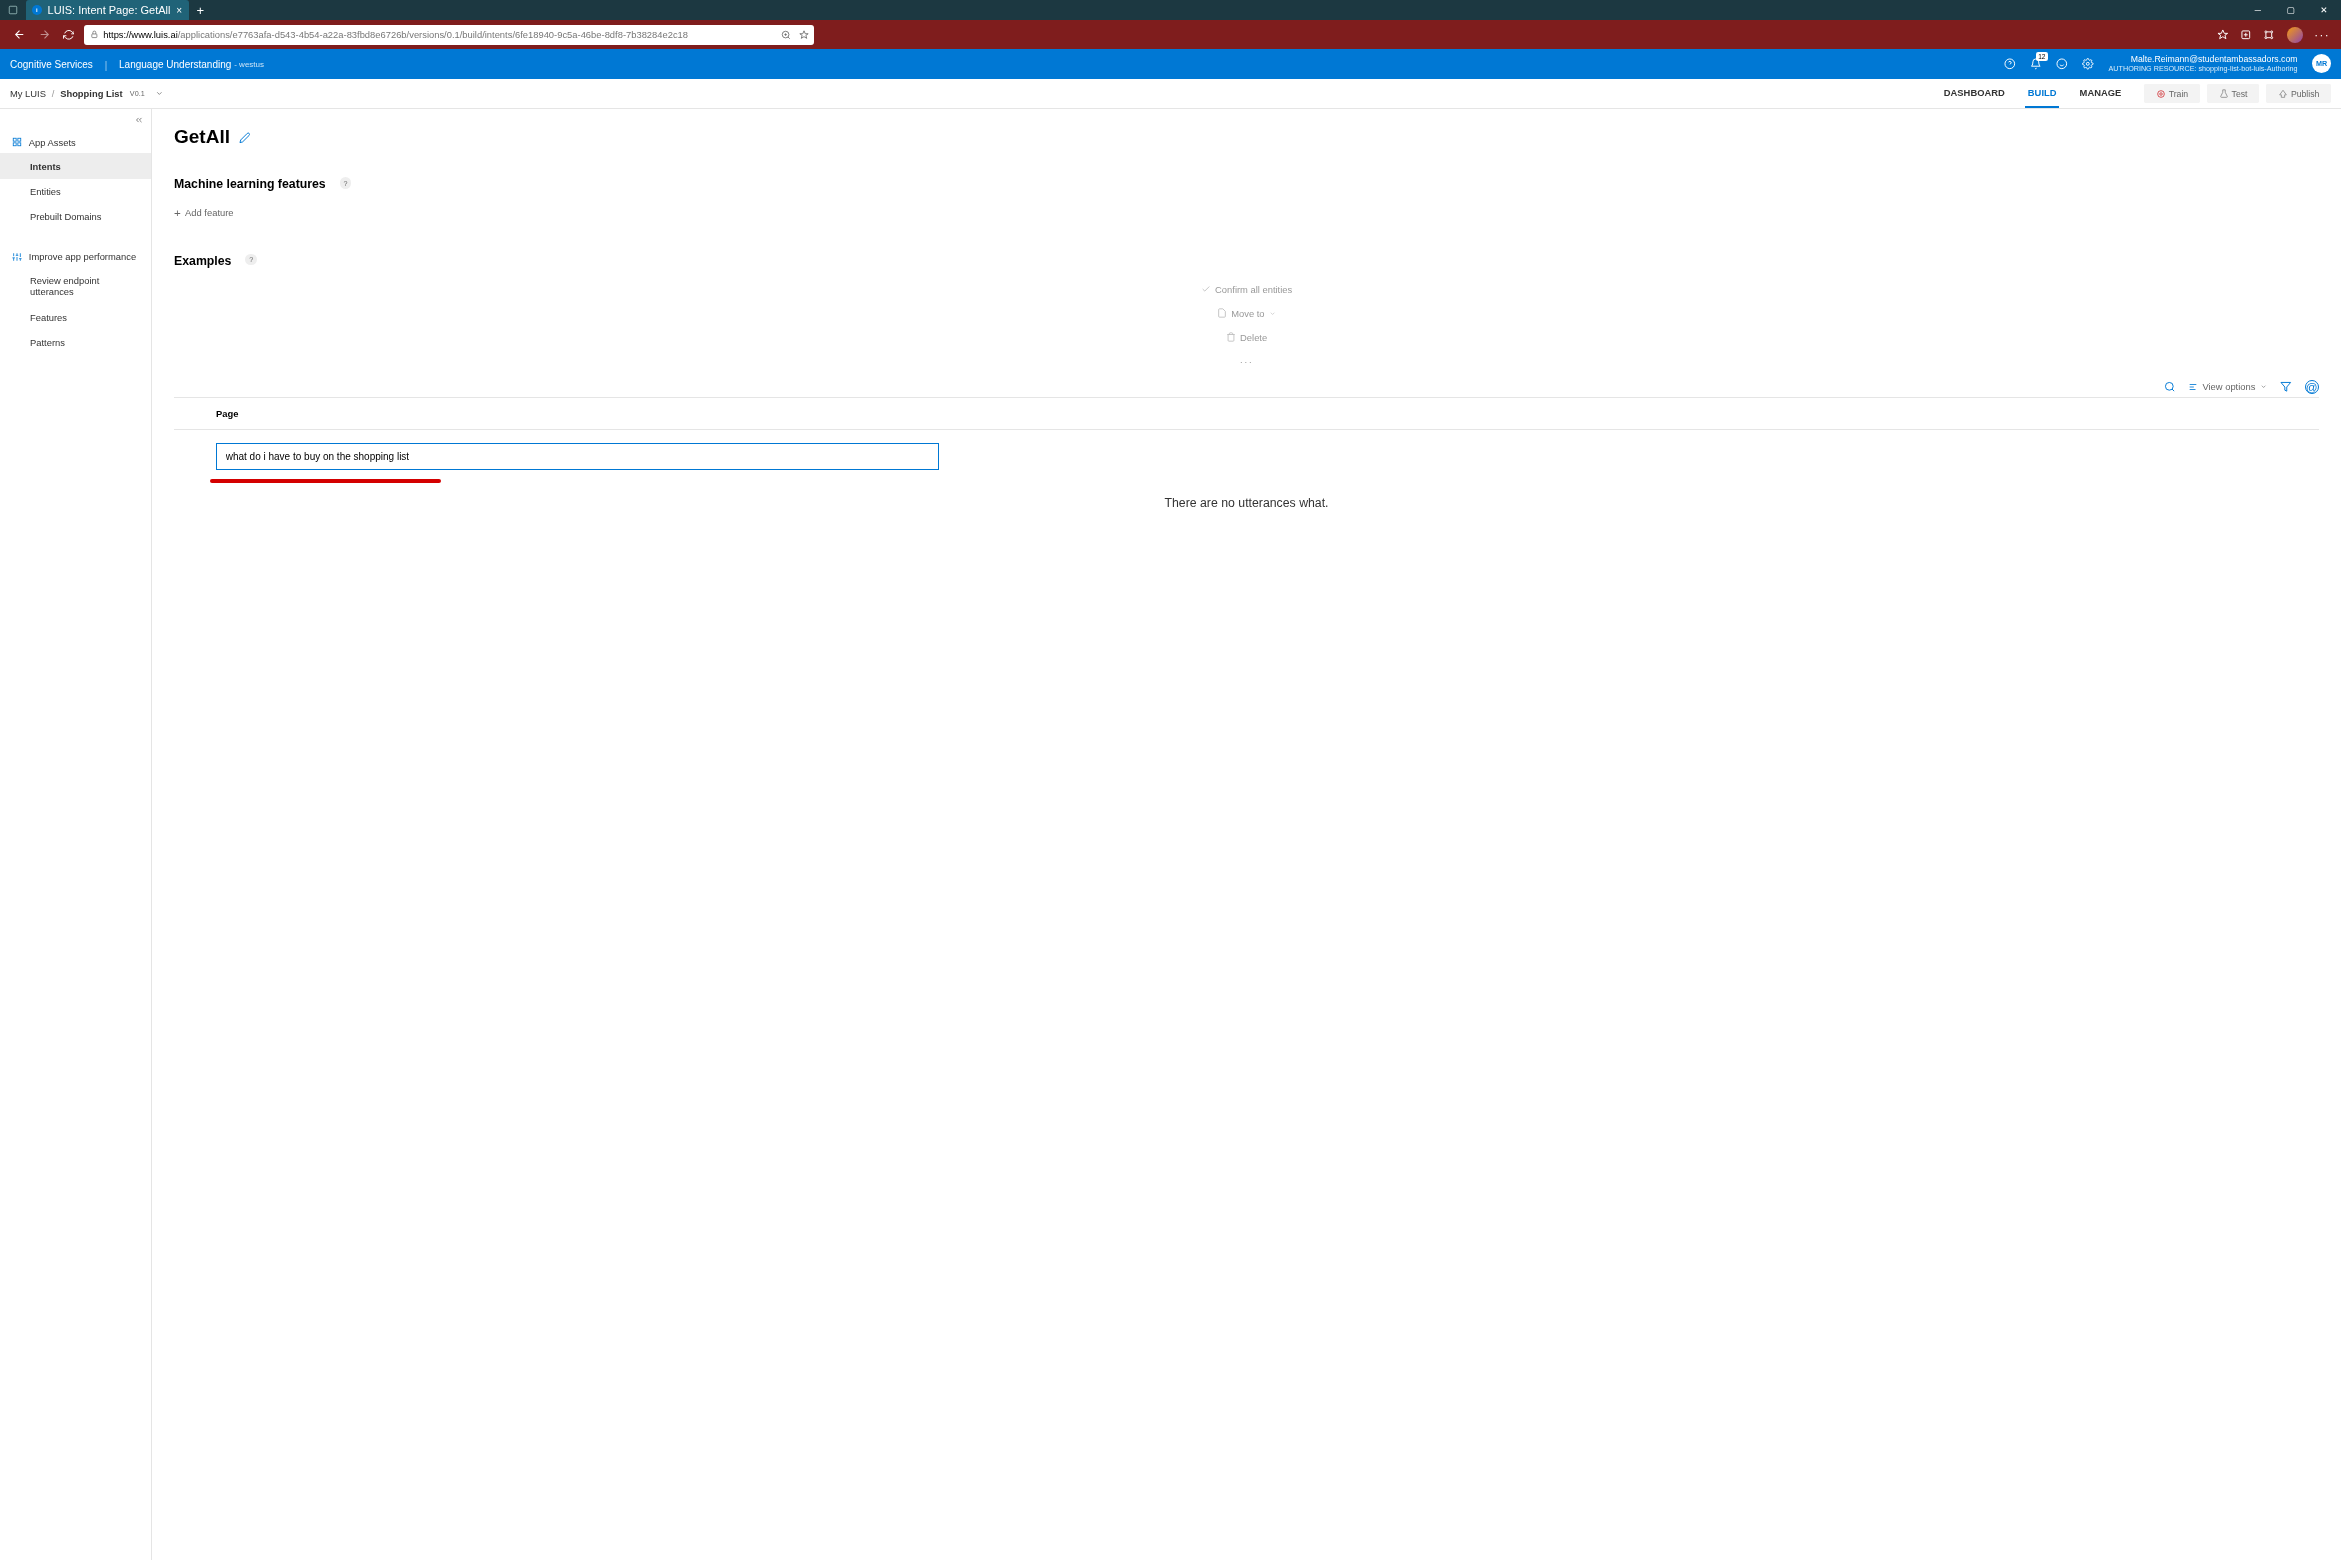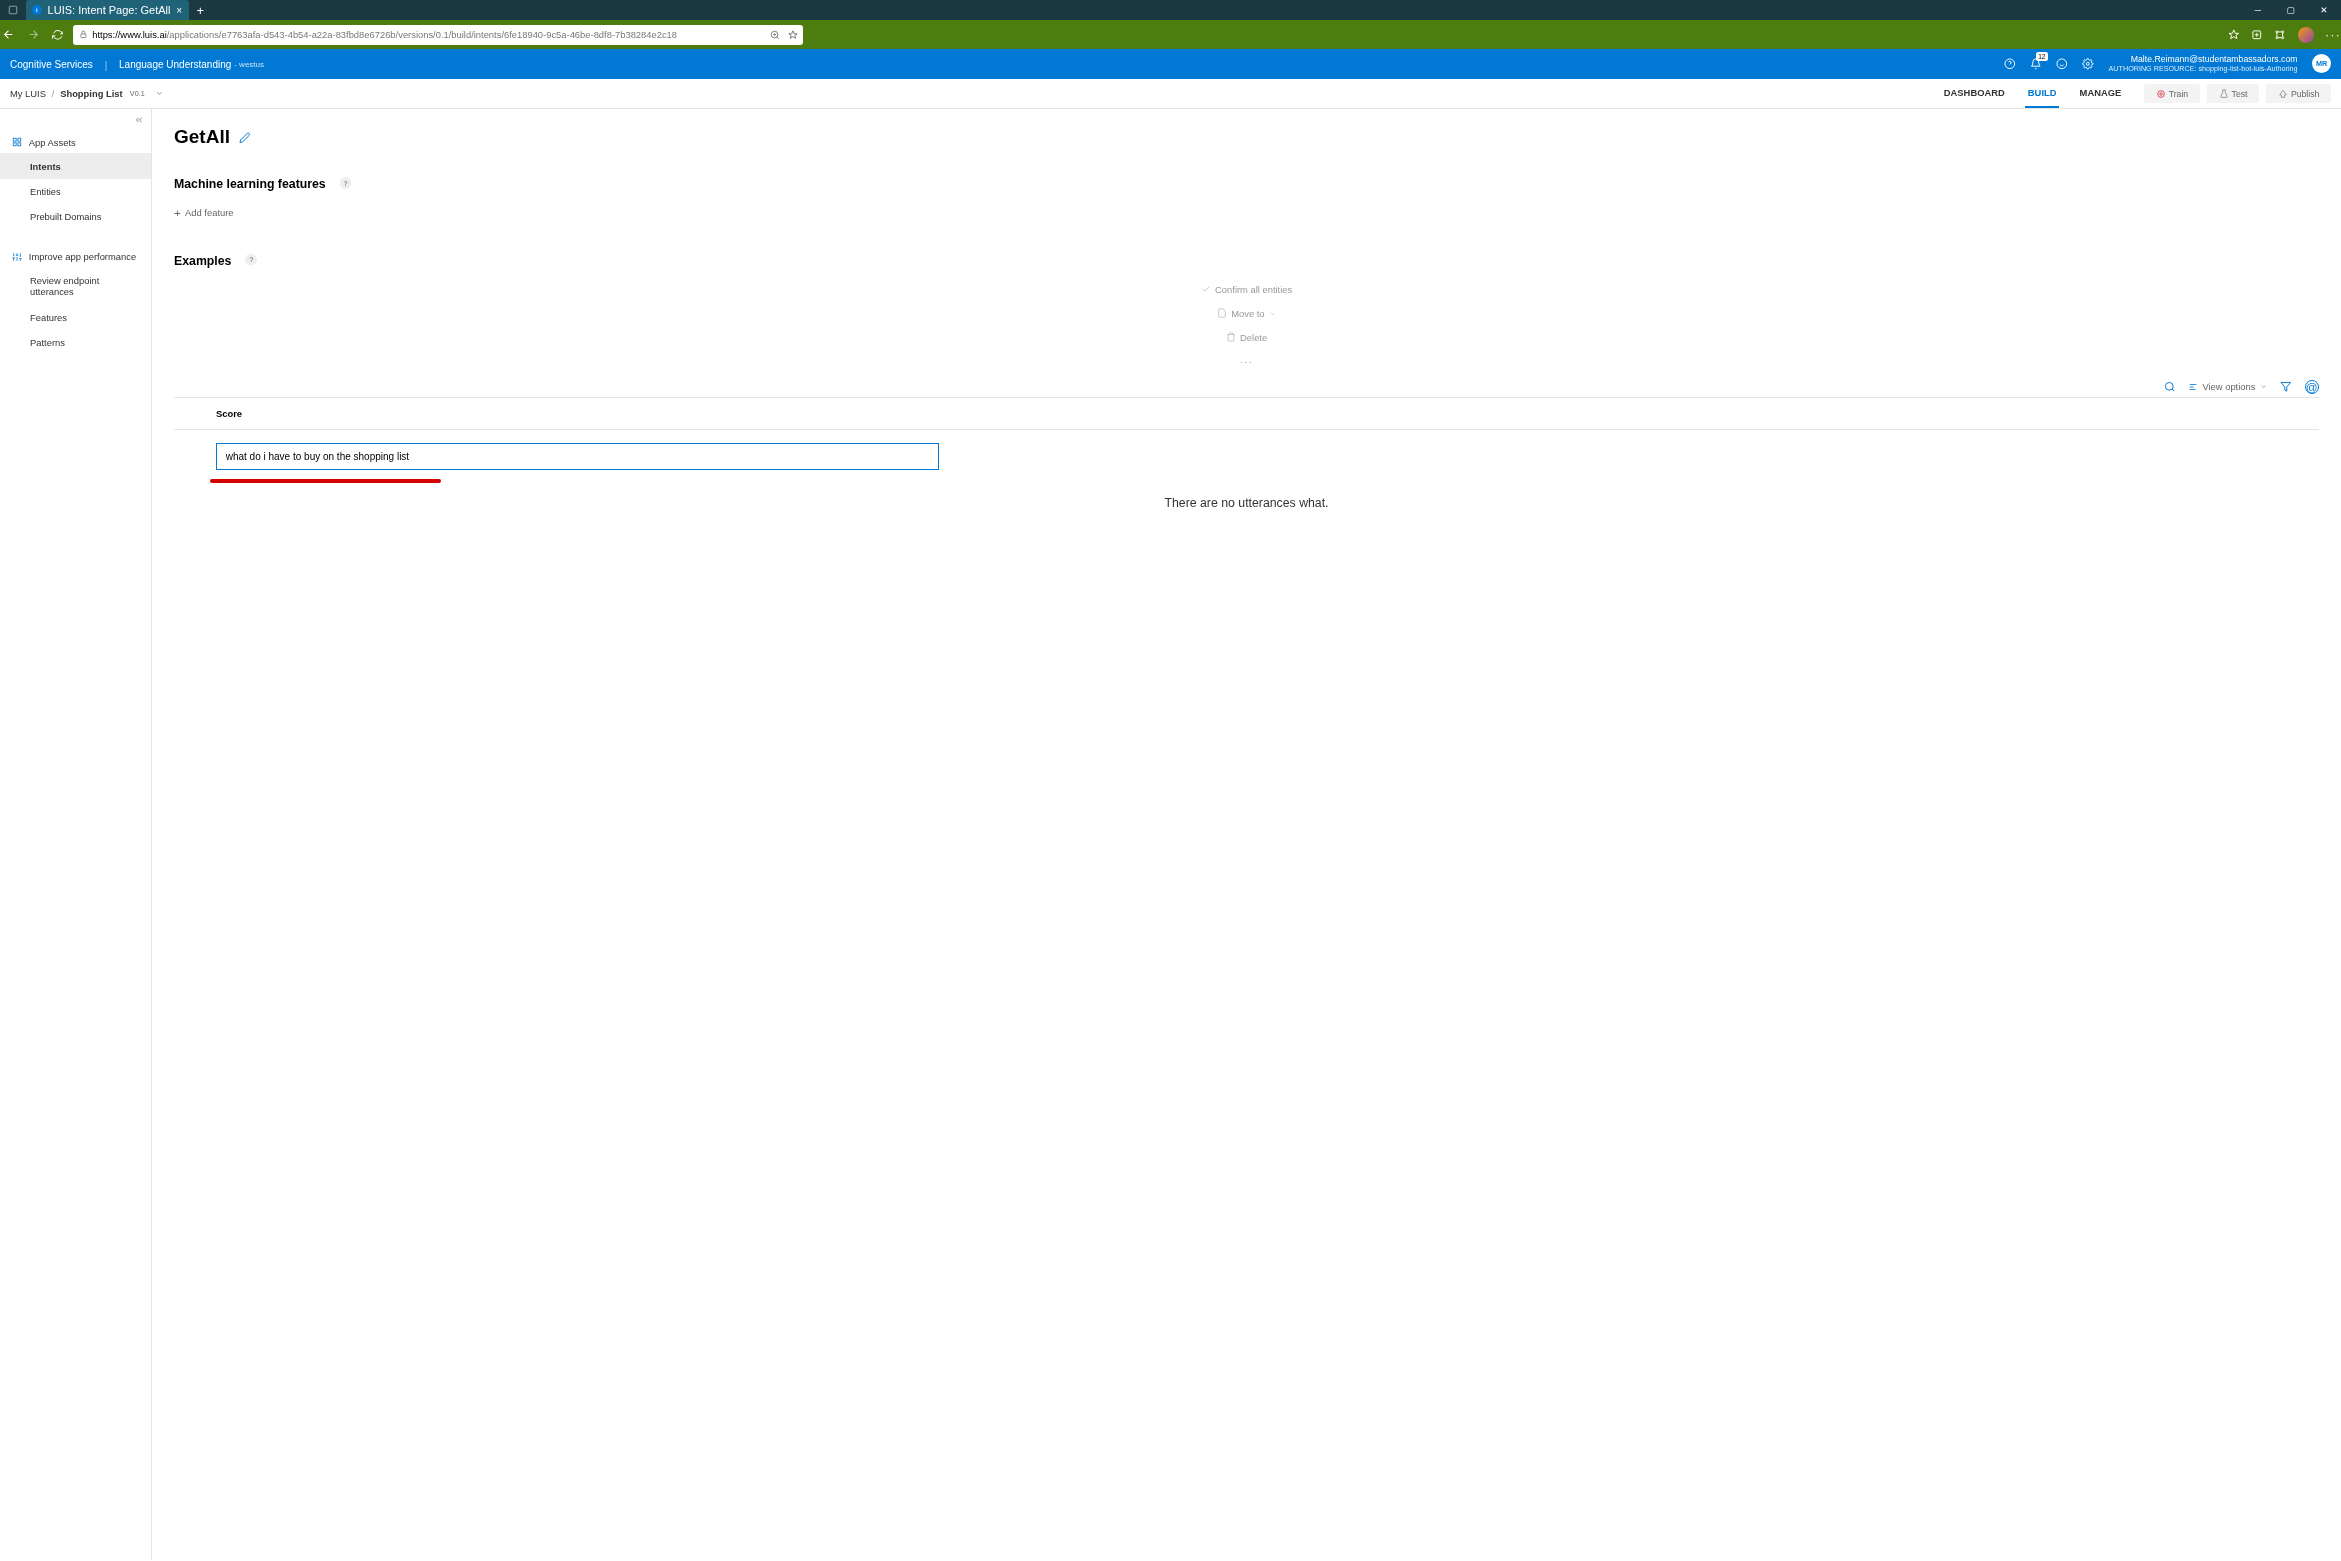--- a/index.html
+++ b/index.html
@@ -11,21 +11,21 @@
     .tab-icon-box { width: 26px; height: 100%; display: flex; align-items: center; justify-content: center; }
     .tab { background: #206378; height: 100%; display: flex; align-items: center; padding: 0 7.2px 0 5.8px; border-top-left-radius: 2.9px; border-top-right-radius: 2.9px; gap: 5.8px; min-width: 145px; }
     .tab-favicon { width: 10px; height: 10px; border-radius: 50%; background: #0078d4; display:flex; align-items:center; justify-content:center; color:#fff; font-size:5.8px; font-weight:bold;}
     .tab-title { color: #fff; font-size: 11px; flex: 1; }
     .tab-close { color: #fff; font-size: 10px; cursor: pointer; }
     .tab-add { color: #fff; font-size: 13px; padding: 0 7.2px; cursor: pointer; }
     .titlebar-right { margin-left: auto; display: flex; gap: 13px; padding-right: 7.2px; color: #fff; }
     .win-btn { cursor: pointer; font-size: 8.7px; width: 20px; text-align: center; }
 
     
-    .urlbar { height: 29px; background: #4d7c0f; display: flex; align-items: center; padding: 0 0; gap: 7.2px; }
+    .urlbar { height: 29px; background: #7f1d1d; display: flex; align-items: center; padding: 0 11px; gap: 7.2px; }
     .nav-btn { color: #fff; cursor: pointer; display: flex; align-items: center; justify-content: center; width: 17.3px; height: 17.3px; }
     .url-input-wrap { flex: 1; background: #fff; height: 20px; border-radius: 2.9px; display: flex; align-items: center; padding: 0 5.8px; gap: 4.3px; max-width:730px; }
     .url-lock { color: #666; font-size: 8.7px; }
     .url-text { font-size: 9.4px; color: #333; white-space: nowrap; overflow: hidden; }
     .url-host { color: #000; }
     .url-path { color: #777; }
     .url-right-icons { margin-left: auto; display: flex; gap: 7.2px; color: #666; align-items: center;}
     .urlbar-right { display: flex; gap: 11.6px; align-items: center; color: #fff; margin-left:auto;}
     .profile-pic { width: 16px; height: 16px; border-radius: 50%; background: linear-gradient(135deg,#f39c12,#8e44ad); }
 
@@ -378,21 +378,21 @@
         <span>
             <svg width="11.6" height="11.6" viewBox="0 0 24 24" fill="none" stroke="#0078d4" stroke-width="2">
               <path d="M22 3H2l8 9.46V19l4 2v-8.54L22 3z"></path>
             </svg>
           </span>
         <span style="font-size:11.6px;color:#0078d4;border:1.1px solid #0078d4;border-radius:50%;width:14.5px;height:14.5px;display:flex;align-items:center;justify-content:center;">@</span>
       </div>
     </div>
 
     <div class="table-head">
-      <div class="th-score">Score</div>
+      <div class="th-score">Page</div>
     </div>
 
     <div class="example-input-row">
       <input class="example-input" type="text" value="what do i have to buy on the shopping list" style="">
     </div>
     <div class="red-underline"></div>
 
     <div class="empty-msg">There are no utterances what.</div>
   </div>
 </div>

